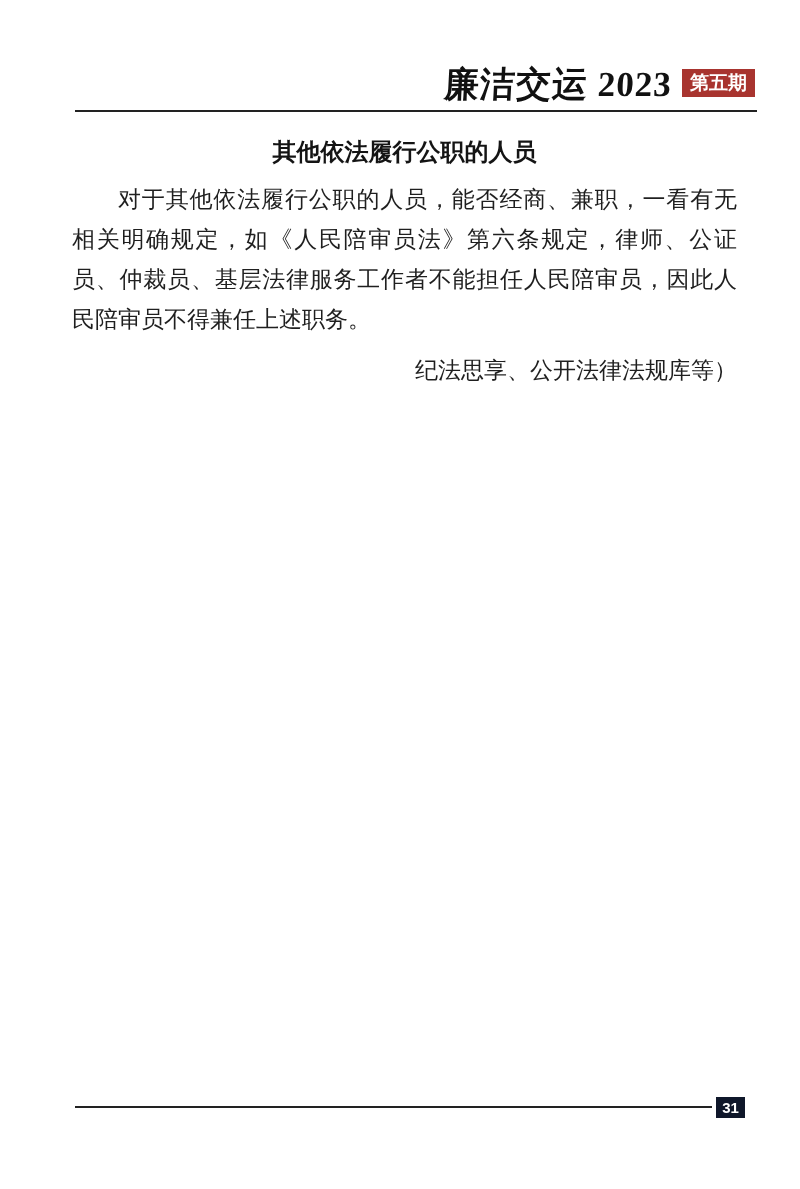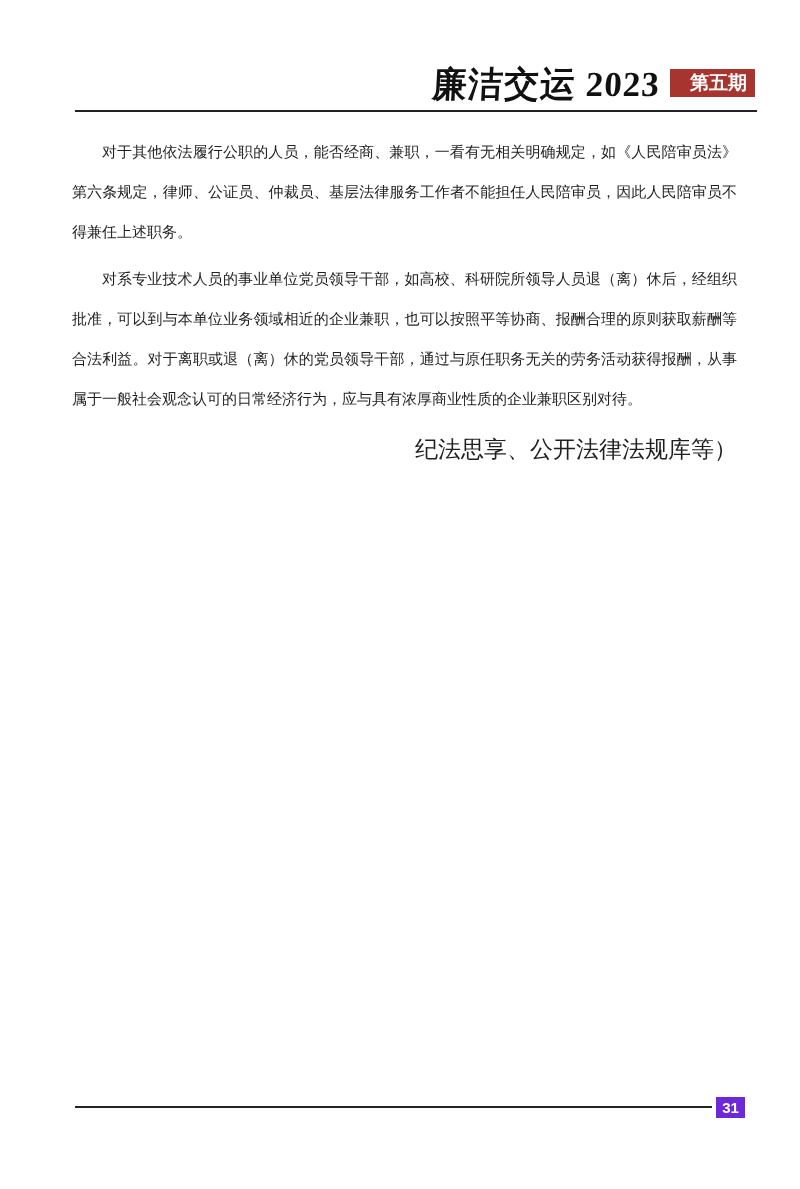--- a/index.html
+++ b/index.html
@@ -34,21 +34,21 @@
     white-space: nowrap;
   }
   .issue-badge {
     display: inline-block;
     background: #a8342f;
     color: #ffffff;
     font-family: "Liberation Sans", "DejaVu Sans", sans-serif;
     font-weight: 700;
     font-size: 19px;
     line-height: 19px;
-    padding: 4px 8px 5px 20px;
+    padding: 4px 8px 5px 8px;
     margin-bottom: 7px;
     white-space: nowrap;
   }
   .header-rule {
     position: absolute;
     left: 75px;
     top: 110px;
     width: 682px;
     height: 2px;
     background: #222222;
@@ -64,21 +64,21 @@
   .section-heading {
     font-family: "Liberation Sans", "DejaVu Sans", sans-serif;
     font-weight: 700;
     font-size: 24px;
     line-height: 40px;
     text-align: center;
     margin: 0 0 8px 0;
     color: #141414;
   }
   .content p {
-    font-size: 15px;
+    font-size: 23px;
     line-height: 40px;
     text-align: justify;
     text-indent: 2em;
     margin: 0 0 7px 0;
   }
   .source {
     margin-top: 10px;
     text-align: right;
     font-size: 23px;
     line-height: 42px;
@@ -94,21 +94,21 @@
     width: 637px;
     height: 2px;
     background: #222222;
   }
   .page-number-badge {
     position: absolute;
     left: 716px;
     top: 1097px;
     width: 29px;
     height: 21px;
-    background: #6d28d9;
+    background: #0f172a;
     color: #ffffff;
     font-family: "Liberation Sans", "DejaVu Sans", sans-serif;
     font-weight: 700;
     font-size: 15px;
     line-height: 21px;
     text-align: center;
   }
 </style>
 </head>
 <body>
@@ -116,23 +116,23 @@
 <div class="page">
 
   <div class="header">
     <span class="masthead">廉洁交运 2023</span>
     <span class="issue-badge">第五期</span>
   </div>
   <div class="header-rule"></div>
 
   <div class="content">
 
+    <h2 class="section-heading">其他依法履行公职的人员</h2>
     <p>对于其他依法履行公职的人员，能否经商、兼职，一看有无相关明确规定，如《人民陪审员法》第六条规定，律师、公证员、仲裁员、基层法律服务工作者不能担任人民陪审员，因此人民陪审员不得兼任上述职务。</p>
 
-    <p>对系专业技术人员的事业单位党员领导干部，如高校、科研院所领导人员退（离）休后，经组织批准，可以到与本单位业务领域相近的企业兼职，也可以按照平等协商、报酬合理的原则获取薪酬等合法利益。对于离职或退（离）休的党员领导干部，通过与原任职务无关的劳务活动获得报酬，从事属于一般社会观念认可的日常经济行为，应与具有浓厚商业性质的企业兼职区别对待。</p>
 
     <div class="source">
       <span class="src-line">纪法思享、公开法律法规库等）</span>
     </div>
 
   </div>
 
   <div class="footer-rule"></div>
   <div class="page-number-badge">31</div>
 

